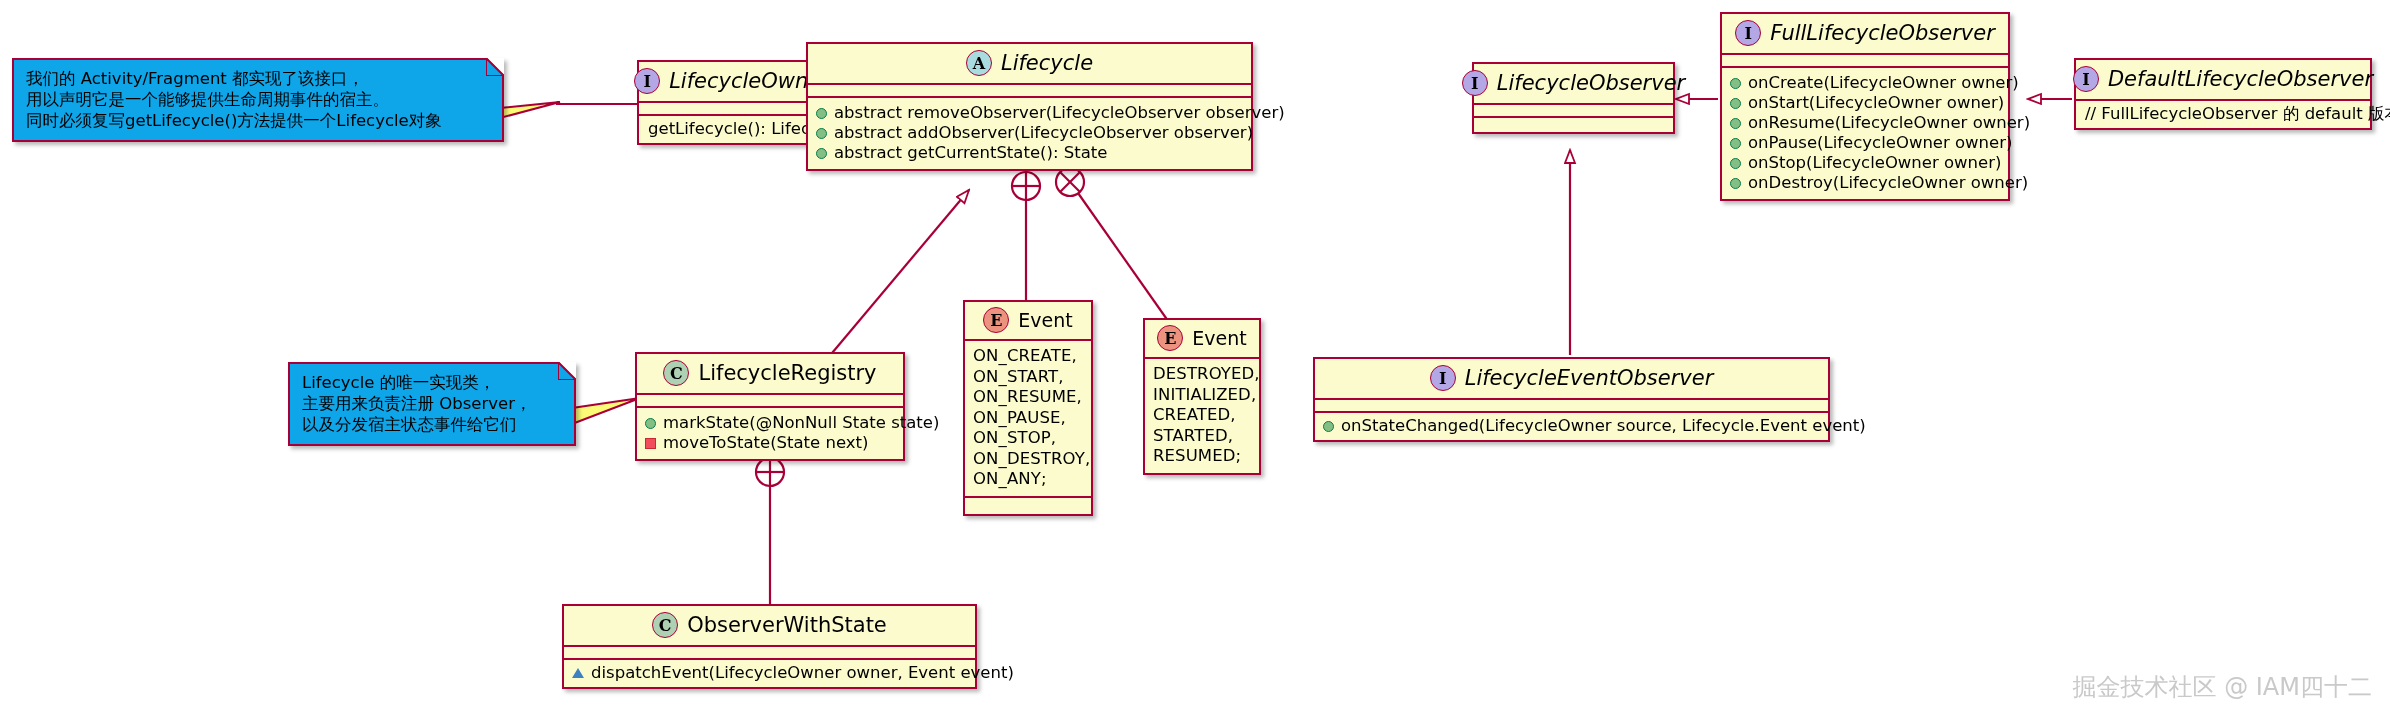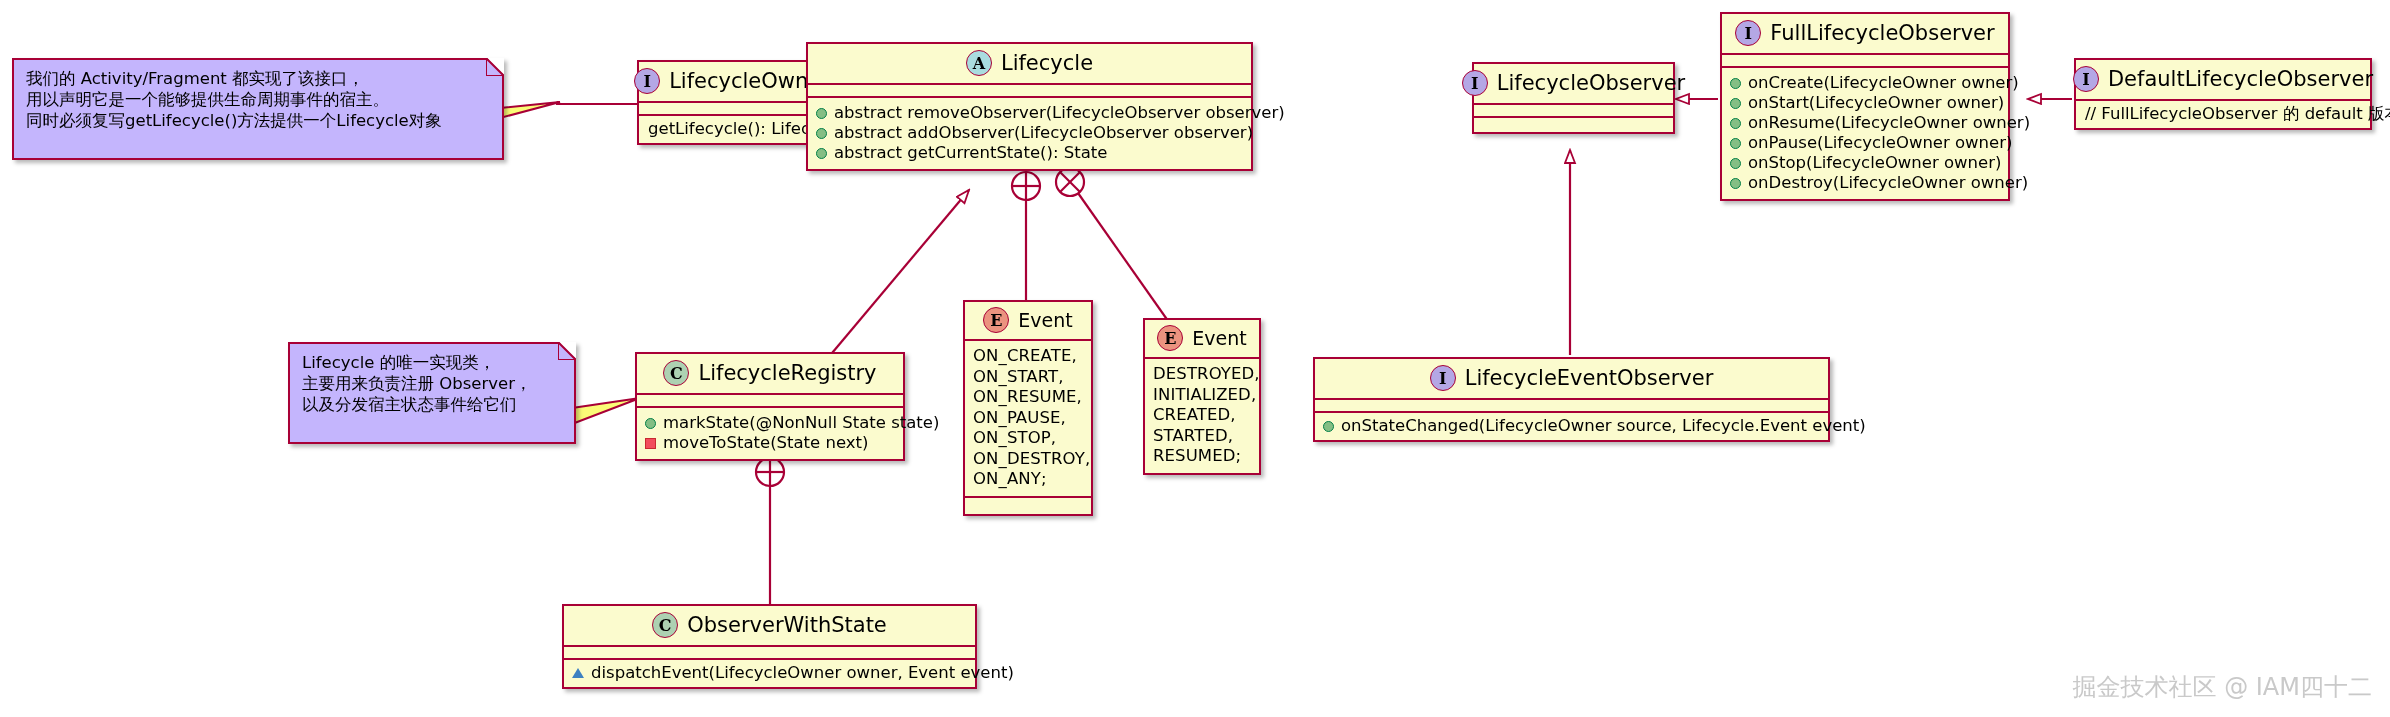--- a/index.html
+++ b/index.html
@@ -39,21 +39,21 @@
     justify-content: center;
     gap: 9px;
     padding: 6px 10px 7px 10px;
     border-bottom: 2px solid #A80036;
   }
   .uml-title {
     font-size: 21px;
     color: #000000;
     white-space: nowrap;
   }
-  .uml-title.italic { }
+  .uml-title.italic { font-style: italic; }
 
   .uml-empty-band {
     height: 11px;
     border-bottom: 2px solid #A80036;
   }
   .uml-body {
     padding: 5px 16px 6px 8px;
   }
   .uml-body.tight { padding: 3px 8px 4px 8px; }
 
@@ -121,25 +121,25 @@
     width: 0; height: 0;
     background: none;
     border-left: 6px solid transparent;
     border-right: 6px solid transparent;
     border-bottom: 10px solid #3D81C1;
   }
 
   
   .note {
     position: absolute;
-    background: #c4b5fd;
+    background: #0ea5e9;
     border: 2px solid #A80036;
     box-shadow: 3px 3px 4px rgba(0,0,0,0.28);
     box-sizing: border-box;
-    padding: 8px 14px 27px 12px;
+    padding: 8px 14px 9px 12px;
     color: #000;
   }
   .note .fold {
     position: absolute;
     top: -2px; right: -2px;
     width: 0; height: 0;
     border-left: 17px solid transparent;
     border-top: 17px solid #ffffff;
   }
   .note .fold-edge {
@@ -281,21 +281,21 @@
     </div>
     <div class="uml-body">
       <div class="enum-line">DESTROYED,</div>
       <div class="enum-line">INITIALIZED,</div>
       <div class="enum-line">CREATED,</div>
       <div class="enum-line">STARTED,</div>
       <div class="enum-line">RESUMED;</div>
     </div>
   </div>
 
-  <div class="note" style="left:288px; top:342px; width:288px;">
+  <div class="note" style="left:288px; top:362px; width:288px;">
     <div class="fold"></div>
     <svg class="fold-edge" viewBox="0 0 18 18">
       <path d="M0,0 L18,18 M0,0 L0,18 L18,18" fill="none" stroke="#A80036" stroke-width="2"></path>
     </svg>
     <div class="note-line-text">Lifecycle 的唯一实现类，</div>
     <div class="note-line-text">主要用来负责注册 Observer，</div>
     <div class="note-line-text">以及分发宿主状态事件给它们</div>
   </div>
 
   <div class="uml-box" style="left:635px; top:352px; width:270px;">

